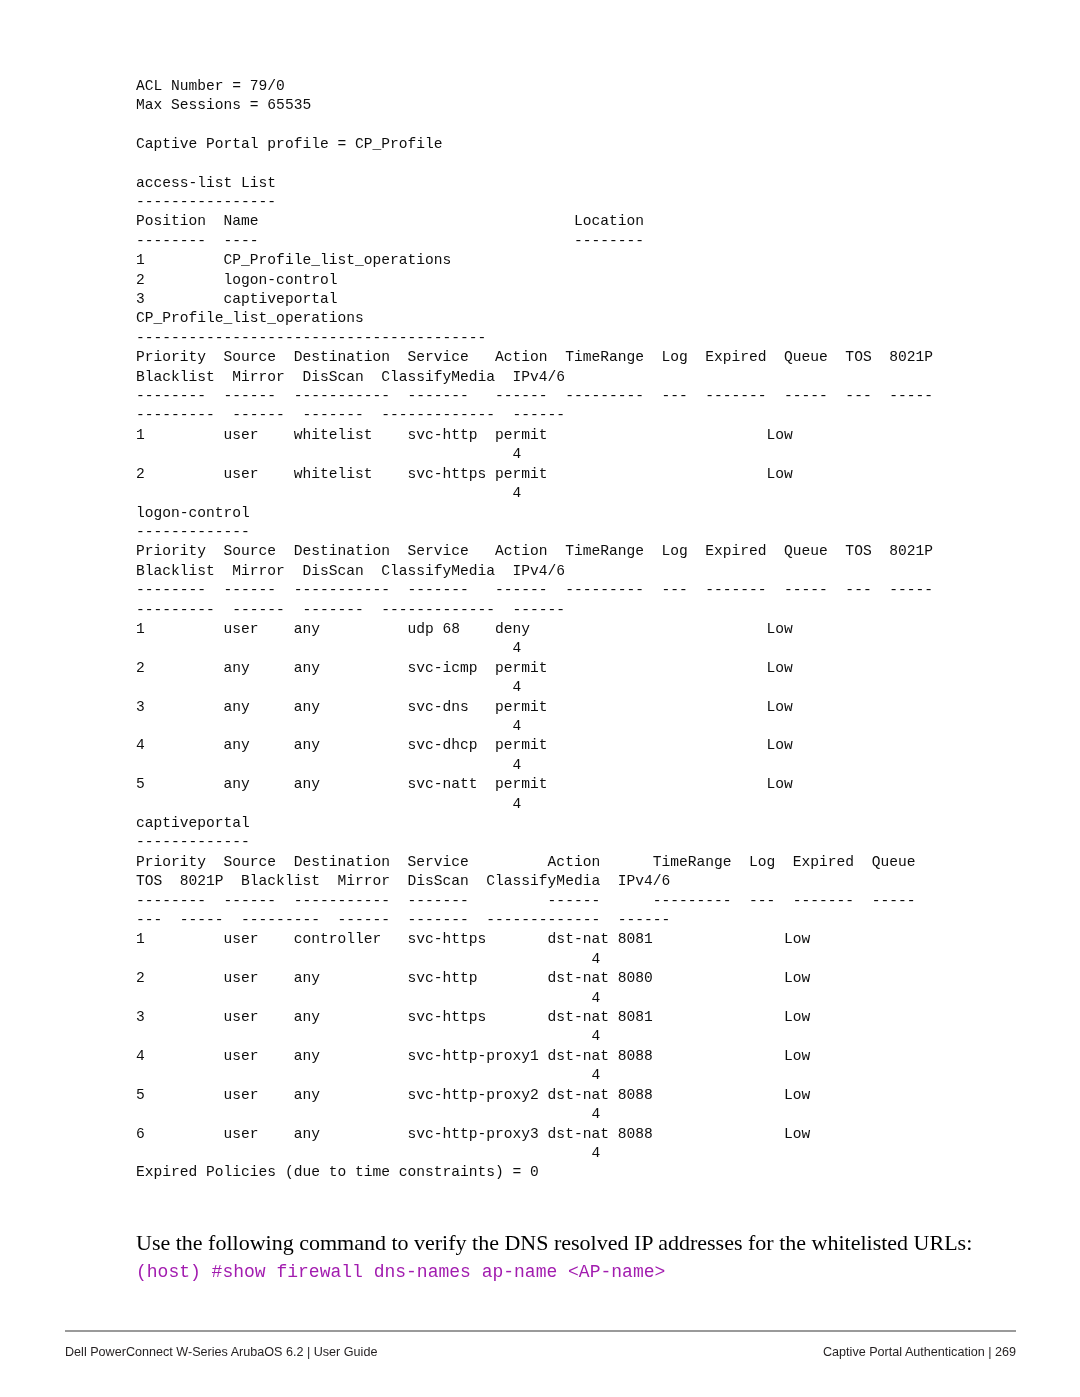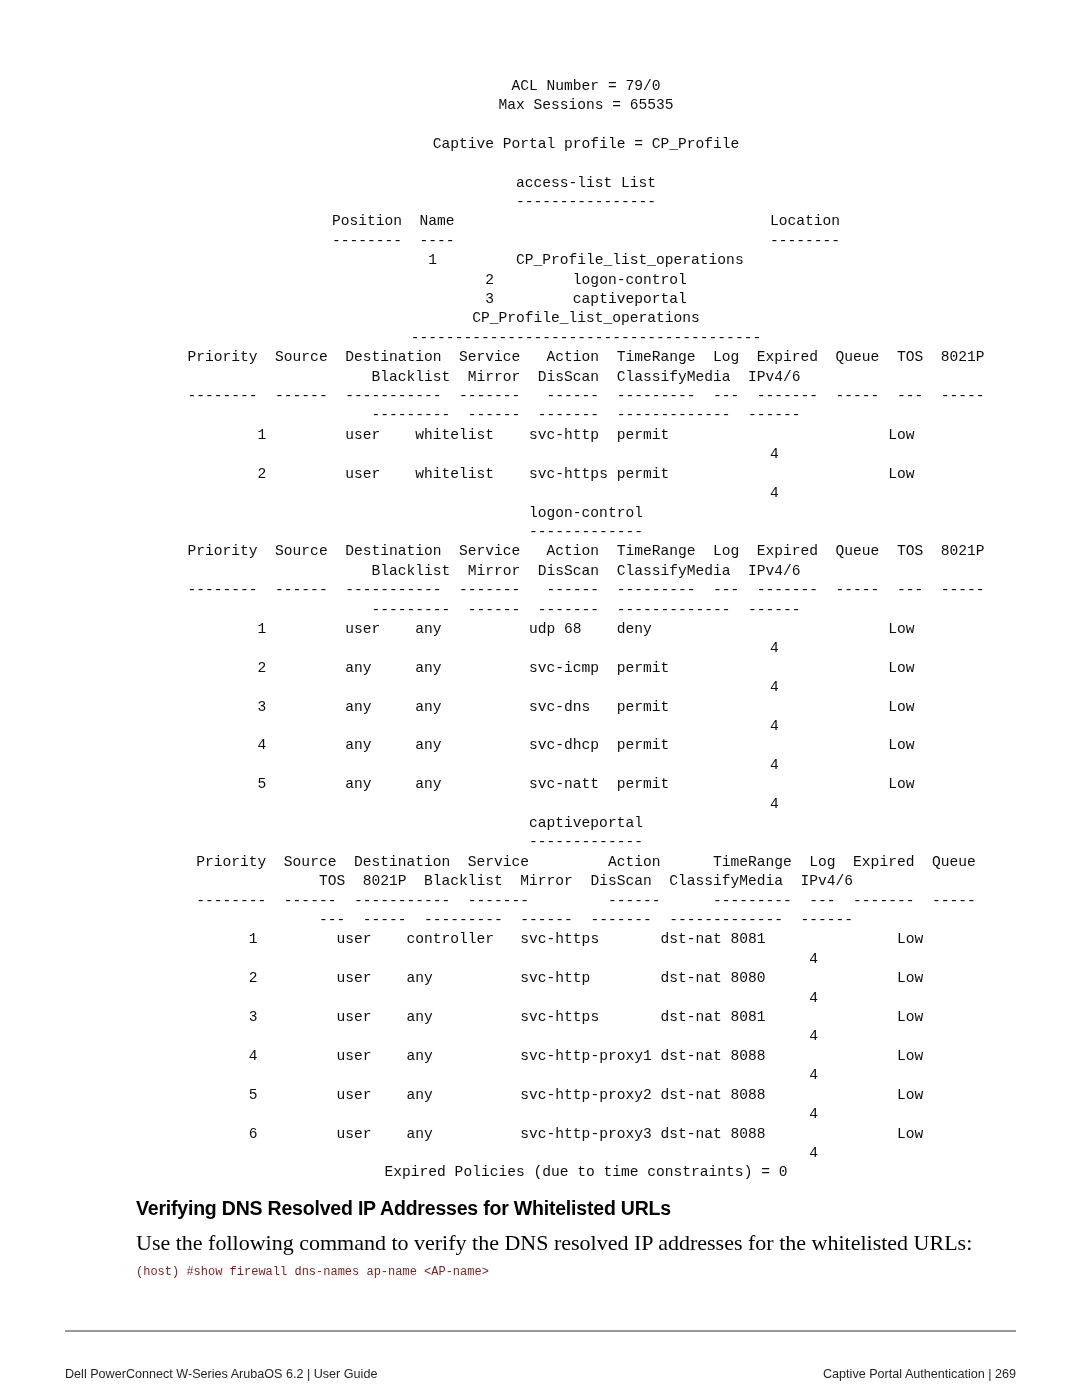--- a/index.html
+++ b/index.html
@@ -32,21 +32,20 @@
     font-size: 14.6px;
     line-height: 19.4px;
     letter-spacing: 0px;
     white-space: pre;
     color: #0d0d0d;
     -webkit-font-smoothing: antialiased;
   }
   .cli-line {
     white-space: pre;
     min-height: 19.4px;
-    text-align: center;
   }
   .cli-line.blank {
     height: 19.4px;
   }
 
   
   .section-heading {
     position: absolute;
     left: 136px;
     top: 1196px;
@@ -71,24 +70,24 @@
     color: #000000;
   }
 
   
   .cmd-line {
     position: absolute;
     left: 136px;
     top: 1263px;
     width: 860px;
     font-family: "Liberation Mono", "DejaVu Sans Mono", monospace;
-    font-size: 12px;
+    font-size: 18px;
     line-height: 19.4px;
     white-space: pre;
-    color: #7f1d1d;
+    color: #a21caf;
   }
 
   
   .footer-rule {
     position: absolute;
     left: 65px;
     top: 1330px;
     width: 951px;
     height: 2px;
     background: #9a9a9a;
@@ -100,30 +99,29 @@
     width: 951px;
     font-family: "Liberation Sans", "DejaVu Sans", sans-serif;
     font-size: 12.6px;
     line-height: 16px;
     color: #231f20;
     display: flex;
     justify-content: space-between;
     align-items: flex-end;
   }
   .footer-left { text-align: left; white-space: nowrap; }
-  .footer-right { text-align: right; white-space: nowrap; margin-top: 22px; }
+  .footer-right { text-align: right; white-space: nowrap; }
 </style>
 </head>
 <body>
 
 <div class="page">
 
   <pre class="cli-block"><div class="cli-line">ACL Number = 79/0</div><div class="cli-line">Max Sessions = 65535</div><div class="cli-line blank">&nbsp;</div><div class="cli-line">Captive Portal profile = CP_Profile</div><div class="cli-line blank">&nbsp;</div><div class="cli-line">access-list List</div><div class="cli-line">----------------</div><div class="cli-line">Position  Name                                    Location</div><div class="cli-line">--------  ----                                    --------</div><div class="cli-line">1         CP_Profile_list_operations</div><div class="cli-line">2         logon-control</div><div class="cli-line">3         captiveportal</div><div class="cli-line">CP_Profile_list_operations</div><div class="cli-line">----------------------------------------</div><div class="cli-line">Priority  Source  Destination  Service   Action  TimeRange  Log  Expired  Queue  TOS  8021P</div><div class="cli-line">Blacklist  Mirror  DisScan  ClassifyMedia  IPv4/6</div><div class="cli-line">--------  ------  -----------  -------   ------  ---------  ---  -------  -----  ---  -----</div><div class="cli-line">---------  ------  -------  -------------  ------</div><div class="cli-line">1         user    whitelist    svc-http  permit                         Low</div><div class="cli-line">                                           4</div><div class="cli-line">2         user    whitelist    svc-https permit                         Low</div><div class="cli-line">                                           4</div><div class="cli-line">logon-control</div><div class="cli-line">-------------</div><div class="cli-line">Priority  Source  Destination  Service   Action  TimeRange  Log  Expired  Queue  TOS  8021P</div><div class="cli-line">Blacklist  Mirror  DisScan  ClassifyMedia  IPv4/6</div><div class="cli-line">--------  ------  -----------  -------   ------  ---------  ---  -------  -----  ---  -----</div><div class="cli-line">---------  ------  -------  -------------  ------</div><div class="cli-line">1         user    any          udp 68    deny                           Low</div><div class="cli-line">                                           4</div><div class="cli-line">2         any     any          svc-icmp  permit                         Low</div><div class="cli-line">                                           4</div><div class="cli-line">3         any     any          svc-dns   permit                         Low</div><div class="cli-line">                                           4</div><div class="cli-line">4         any     any          svc-dhcp  permit                         Low</div><div class="cli-line">                                           4</div><div class="cli-line">5         any     any          svc-natt  permit                         Low</div><div class="cli-line">                                           4</div><div class="cli-line">captiveportal</div><div class="cli-line">-------------</div><div class="cli-line">Priority  Source  Destination  Service         Action      TimeRange  Log  Expired  Queue</div><div class="cli-line">TOS  8021P  Blacklist  Mirror  DisScan  ClassifyMedia  IPv4/6</div><div class="cli-line">--------  ------  -----------  -------         ------      ---------  ---  -------  -----</div><div class="cli-line">---  -----  ---------  ------  -------  -------------  ------</div><div class="cli-line">1         user    controller   svc-https       dst-nat 8081               Low</div><div class="cli-line">                                                    4</div><div class="cli-line">2         user    any          svc-http        dst-nat 8080               Low</div><div class="cli-line">                                                    4</div><div class="cli-line">3         user    any          svc-https       dst-nat 8081               Low</div><div class="cli-line">                                                    4</div><div class="cli-line">4         user    any          svc-http-proxy1 dst-nat 8088               Low</div><div class="cli-line">                                                    4</div><div class="cli-line">5         user    any          svc-http-proxy2 dst-nat 8088               Low</div><div class="cli-line">                                                    4</div><div class="cli-line">6         user    any          svc-http-proxy3 dst-nat 8088               Low</div><div class="cli-line">                                                    4</div><div class="cli-line">Expired Policies (due to time constraints) = 0</div></pre>
 
-  <div class="section-heading">Verifying DNS Resolved IP Addresses for Whitelisted URLs</div>
 
   <div class="body-para">Use the following command to verify the DNS resolved IP addresses for the whitelisted URLs:</div>
 
   <div class="cmd-line">(host) #show firewall dns-names ap-name &lt;AP-name&gt;</div>
 
   <div class="footer-rule"></div>
   <div class="footer">
     <span class="footer-left">Dell PowerConnect W-Series ArubaOS 6.2 | User Guide</span>
     <span class="footer-right">Captive Portal Authentication | 269</span>
   </div>

